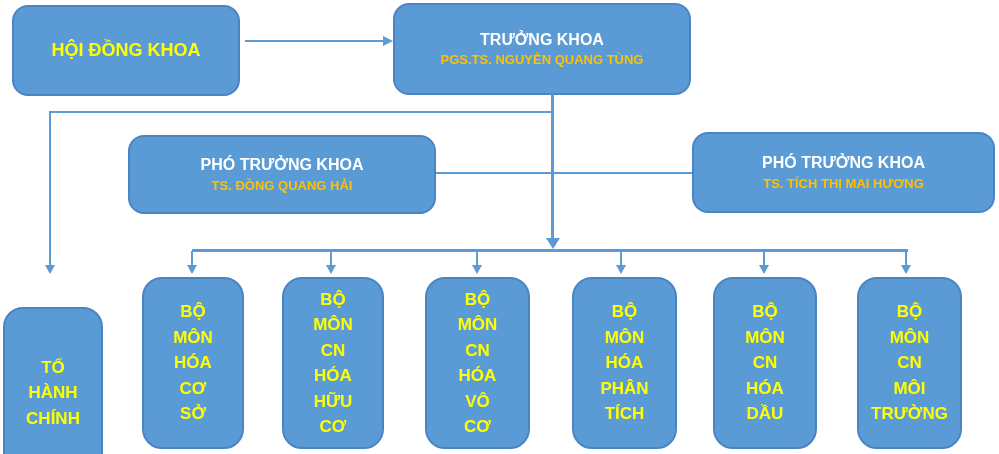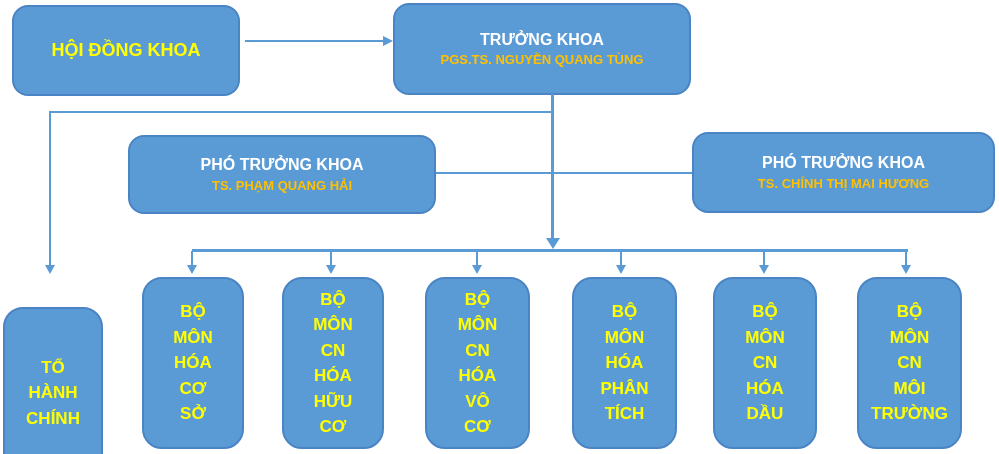--- a/index.html
+++ b/index.html
@@ -70,26 +70,26 @@
     <span class="title">HỘI ĐỒNG KHOA</span>
   </div>
 
   <div class="node" style="left:393px;top:3px;width:298px;height:92px;">
     <span class="title">TRƯỞNG KHOA</span>
     <span class="name">PGS.TS. NGUYỄN QUANG TÙNG</span>
   </div>
 
   <div class="node" style="left:128px;top:135px;width:308px;height:79px;">
     <span class="title">PHÓ TRƯỞNG KHOA</span>
-    <span class="name">TS. PHẠM QUANG HẢI</span>
+    <span class="name">TS. ĐỒNG QUANG HẢI</span>
   </div>
 
   <div class="node" style="left:692px;top:132px;width:303px;height:81px;">
     <span class="title">PHÓ TRƯỞNG KHOA</span>
-    <span class="name">TS. CHÍNH THỊ MAI HƯƠNG</span>
+    <span class="name">TS. TÍCH THỊ MAI HƯƠNG</span>
   </div>
 
   <div class="node dept" style="left:3px;top:277px;width:100px;height:172px;margin-top:30px;">
     <span>TỔ
 HÀNH
 CHÍNH</span>
   </div>
   <div class="node dept" style="left:142px;top:277px;width:102px;height:172px;">
     <span>BỘ
 MÔN

